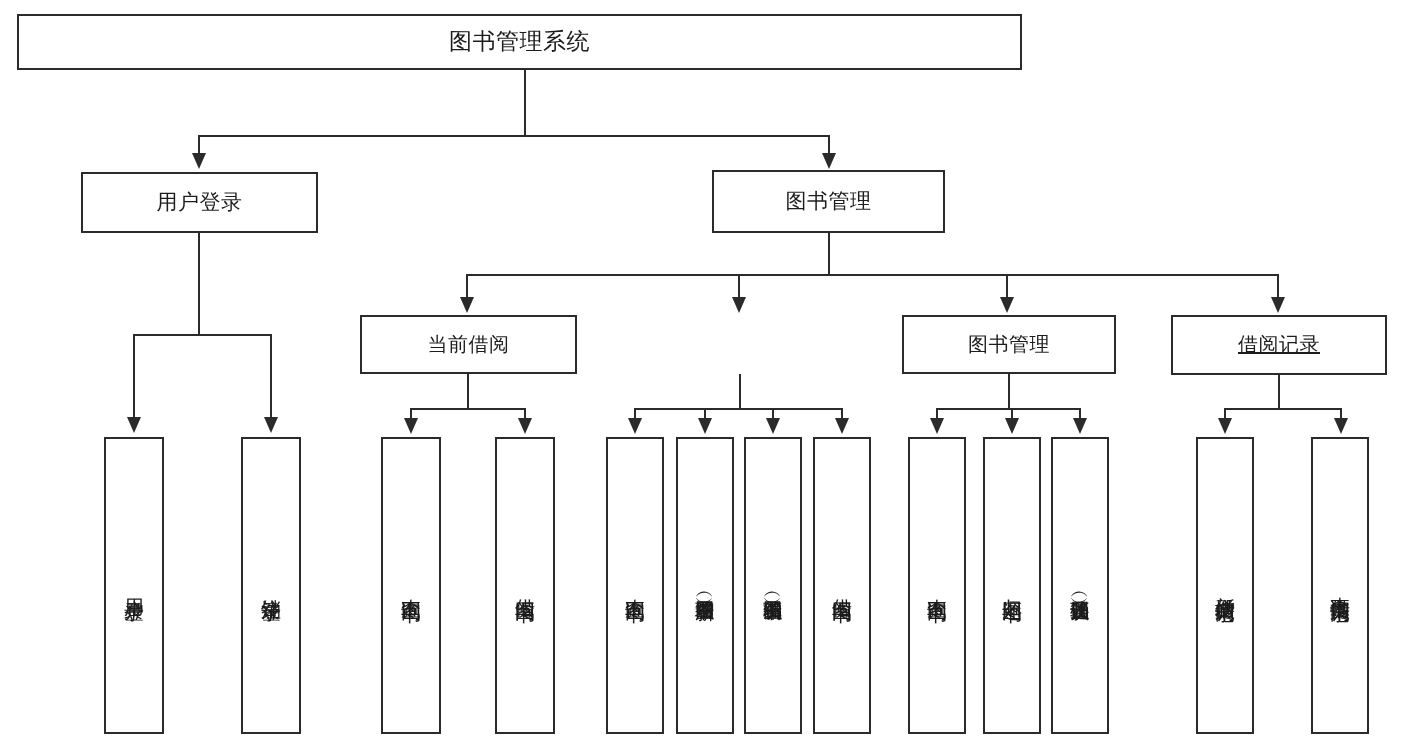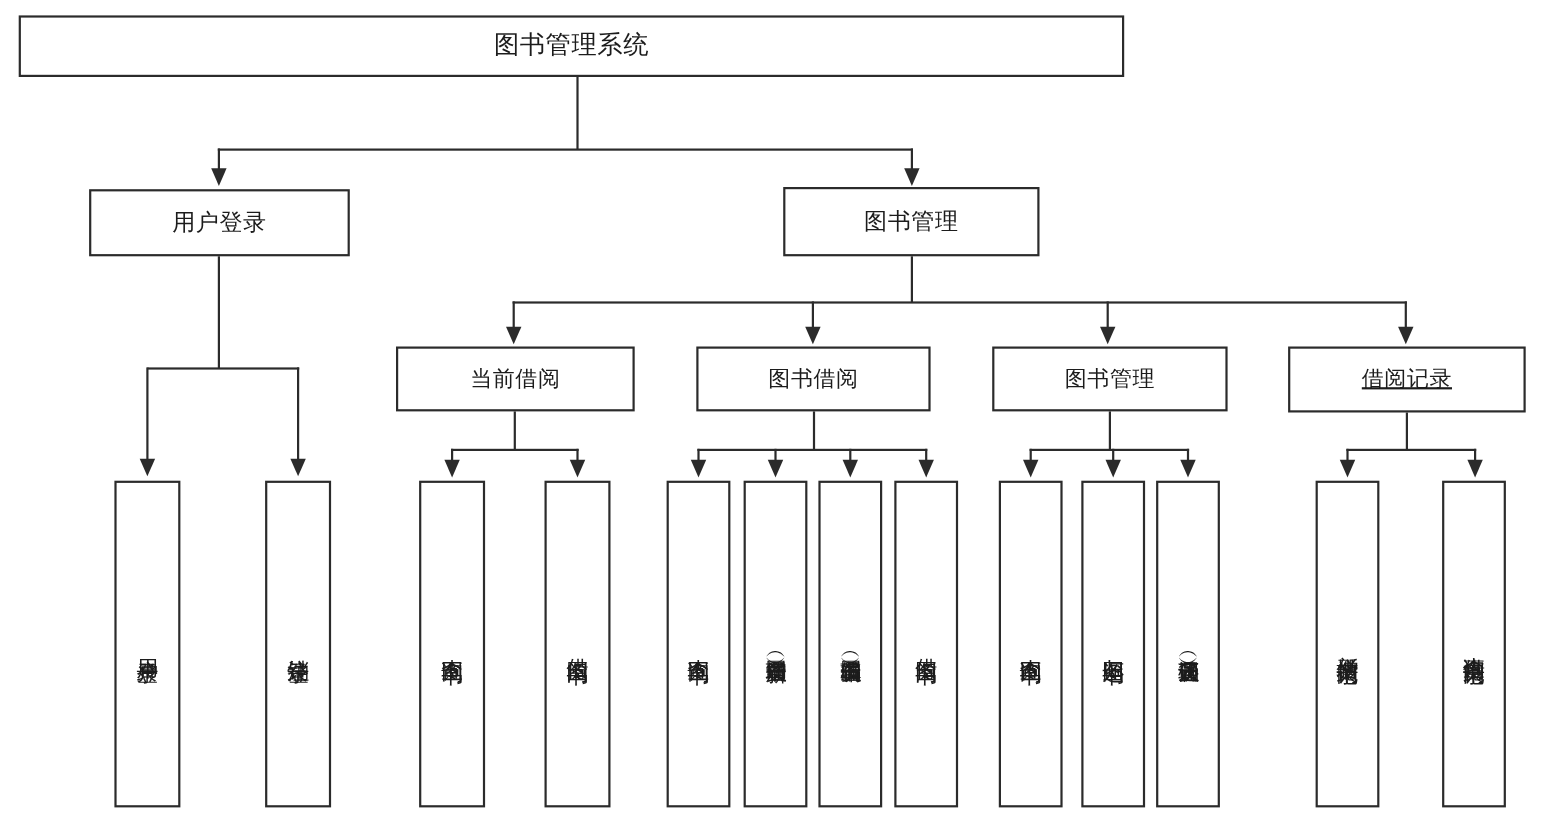--- a/index.html
+++ b/index.html
@@ -132,23 +132,20 @@
   <div class="arrow" style="left:732px; top:297px;"></div>
 
   <div class="vline" style="left:1006px; top:274px; width:2px; height:25px;"></div>
   <div class="arrow" style="left:1000px; top:297px;"></div>
 
   <div class="vline" style="left:1277px; top:274px; width:2px; height:25px;"></div>
   <div class="arrow" style="left:1271px; top:297px;"></div>
 
   <div class="node lvl3" style="left:360px; top:315px; width:217px; height:59px;">
     <span class="label">当前借阅</span>
-  </div>
-  <div class="node lvl3" style="left:633px; top:315px; width:213px; height:59px;">
-    <span class="label">图书借阅</span>
   </div>
   <div class="node lvl3" style="left:902px; top:315px; width:214px; height:59px;">
     <span class="label">图书管理</span>
   </div>
   <div class="node lvl3" style="left:1171px; top:315px; width:216px; height:60px;text-decoration:underline;">
     <span class="label">借阅记录</span>
   </div>
 
   <div class="vline" style="left:467px; top:374px; width:2px; height:35px;"></div>
   <div class="hline" style="left:410px; top:408px; width:116px; height:2px;"></div>

